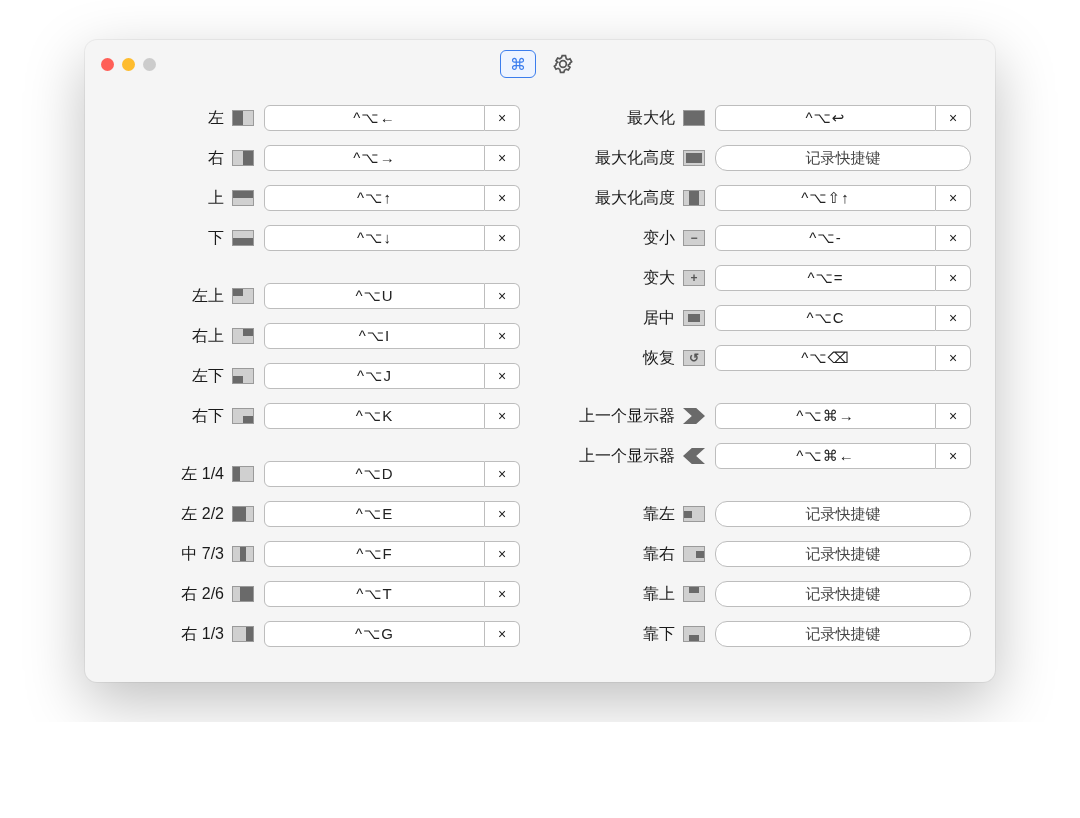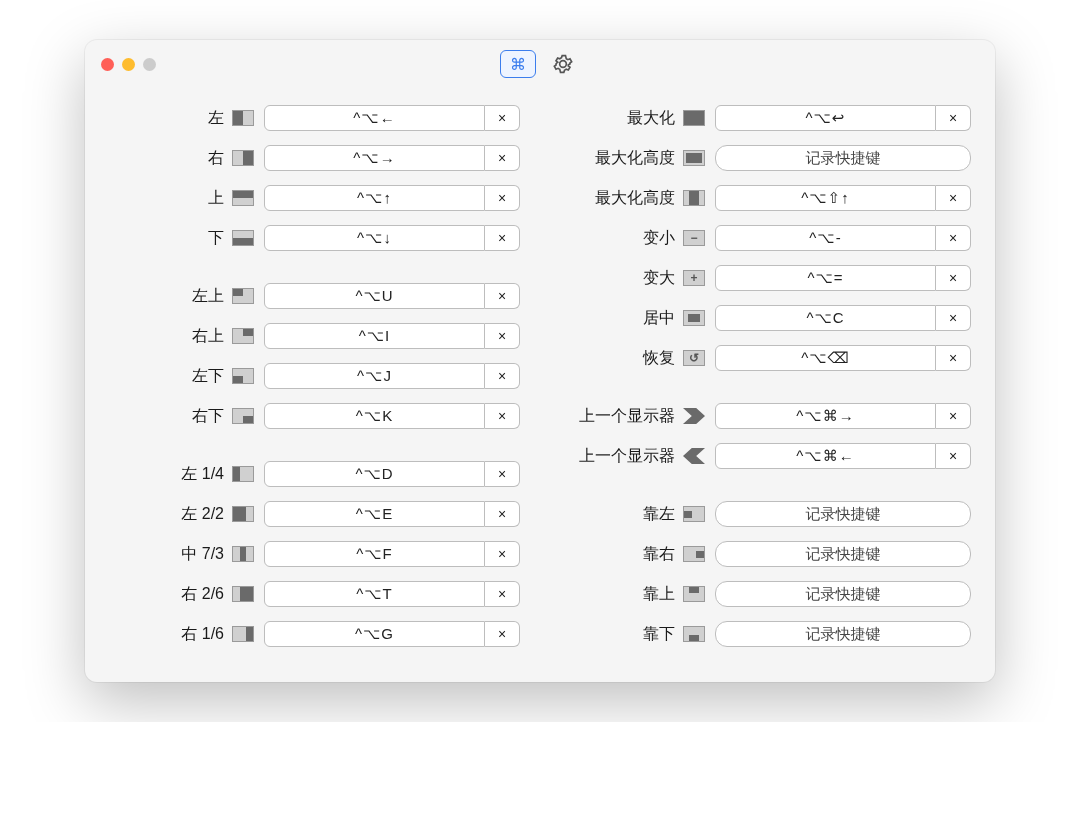--- a/index.html
+++ b/index.html
@@ -341,21 +341,21 @@
             <div class="pos-icon ic-r23">
               <div class="fill"></div>
             </div>
           </div>
           <div class="shortcut-group">
             <div class="shortcut-field">^⌥T</div>
             <div class="clear-btn">×</div>
           </div>
         </div>
         <div class="row">
-          <div class="label">右 1/6</div>
+          <div class="label">右 1/3</div>
           <div class="iconcell">
             <div class="pos-icon ic-r13">
               <div class="fill"></div>
             </div>
           </div>
           <div class="shortcut-group">
             <div class="shortcut-field">^⌥G</div>
             <div class="clear-btn">×</div>
           </div>
         </div>

